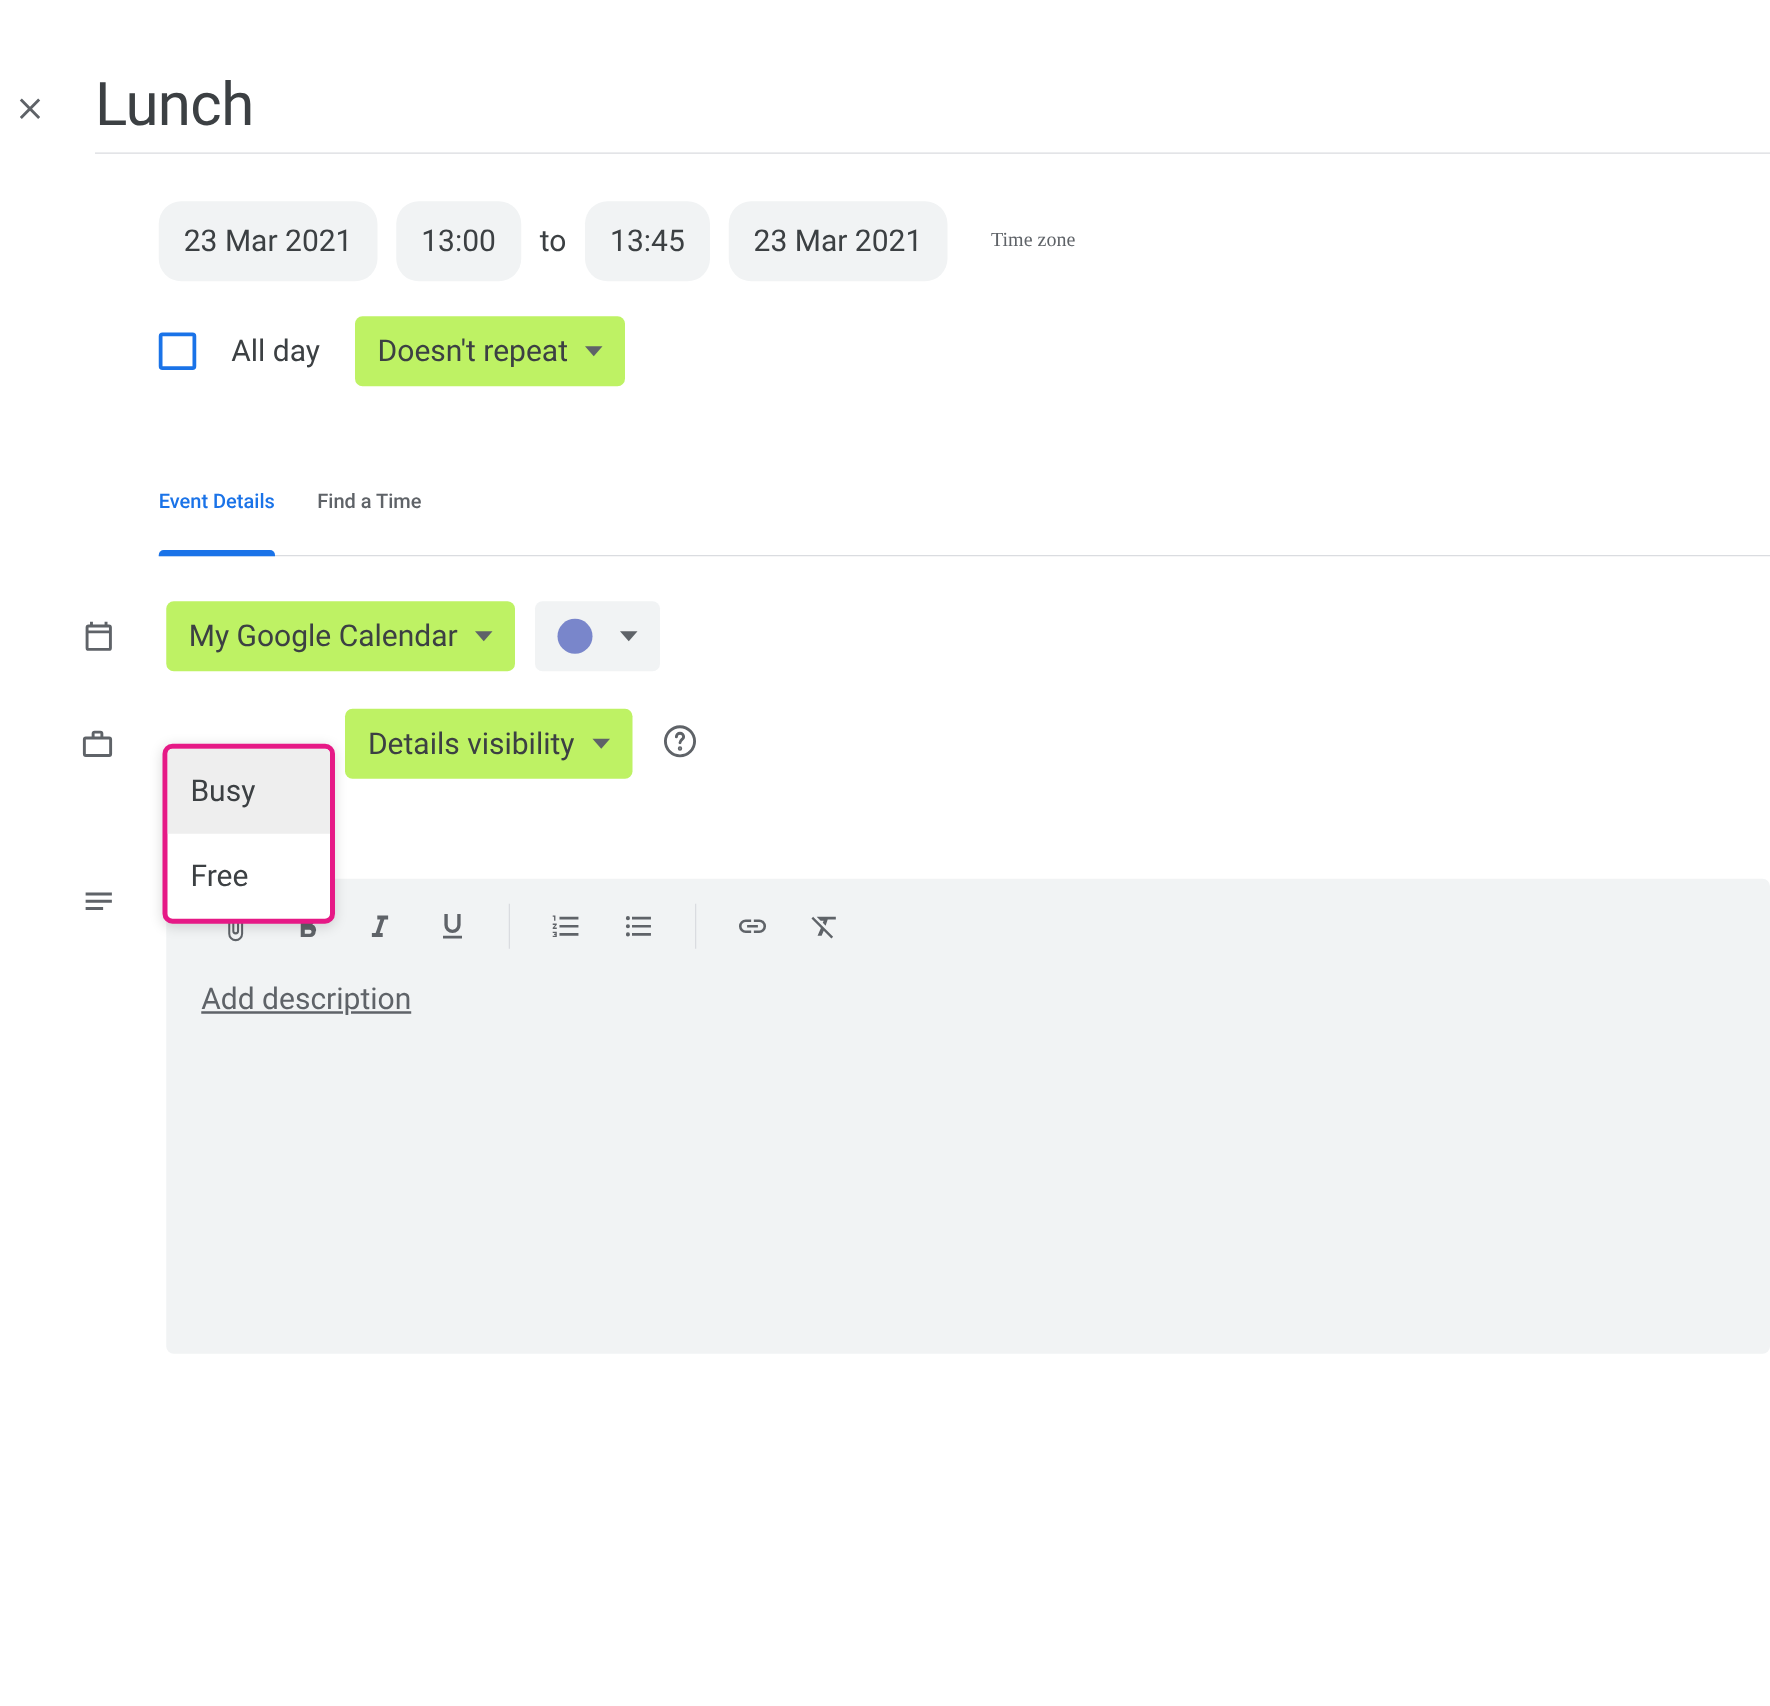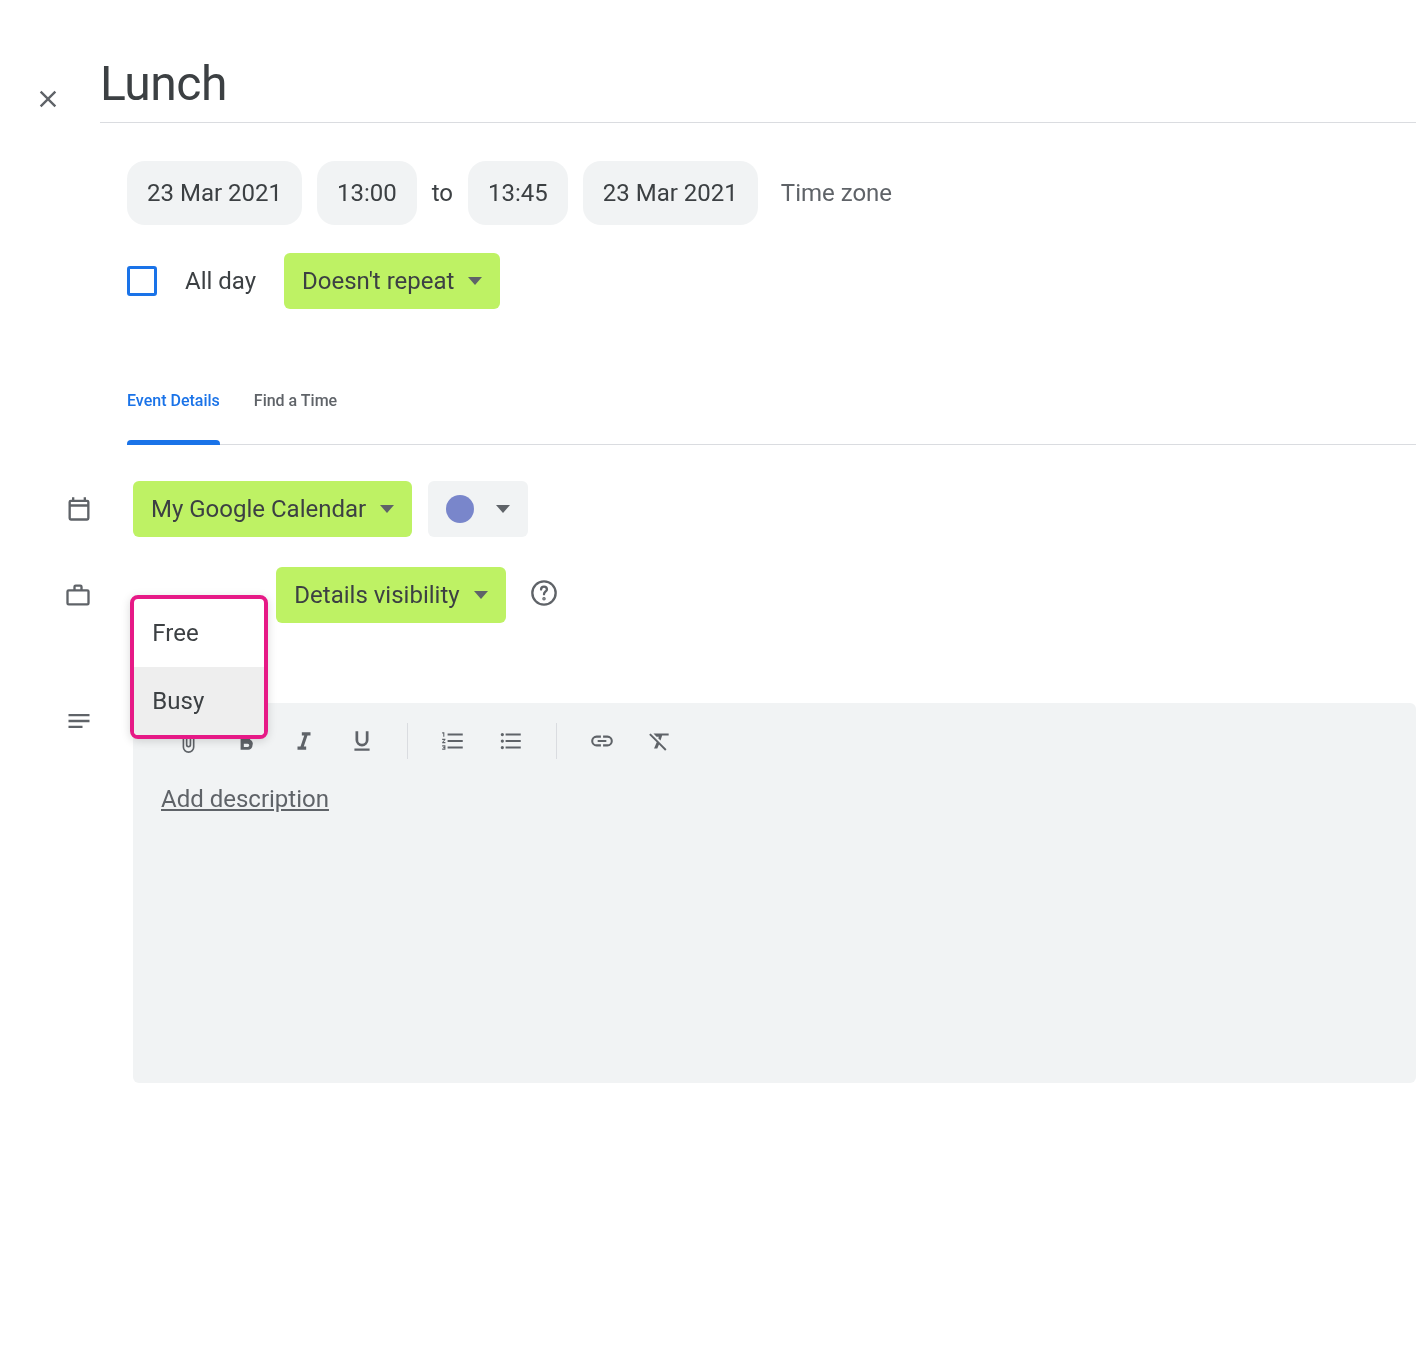--- a/index.html
+++ b/index.html
@@ -1,27 +1,27 @@
 <!DOCTYPE html>
 <html><head>
 <meta charset="utf-8">
 <style>
   * { box-sizing: border-box; margin: 0; padding: 0; font-family: 'Google Sans', Roboto, Arial, sans-serif; }
   body { background: #fff; width: 1416px; height: 1365px; overflow: hidden; }
   .container { padding: 55px 0 0 0; }
-  .header-row { display: flex; align-items: flex-end; padding-left: 24px; }
+  .header-row { display: flex; align-items: flex-start; }
   .close-btn { width: 48px; height: 48px; display: flex; align-items: center; justify-content: center; cursor: pointer; margin-top: 8px; }
   .close-btn svg { width: 28px; height: 28px; fill: #5f6368; }
   .title-wrap { flex: 1; margin-left: 28px; }
   .title-input { width: 100%; border: none; font-size: 48px; font-weight: 400; color: #3c4043; outline: none; padding-bottom: 10px; border-bottom: 1px solid #dadce0; letter-spacing: -0.5px; }
   .content-col { margin-left: 127px; }
   .datetime-row { display: flex; align-items: center; gap: 15px; margin-top: 38px; flex-wrap: wrap; }
   .chip { background: #f1f3f4; border-radius: 18px; padding: 18px 20px; font-size: 24px; color: #3c4043; cursor: pointer; }
   .to-label { font-size: 24px; color: #3c4043; }
-  .timezone { font-size: 24px; color: #5f6368; margin-left: 8px; cursor: pointer; }
+  .timezone { font-size: 16px; color: #5f6368; margin-left: 20px; cursor: pointer; font-family: Liberation Serif, serif; }
   .allday-row { display: flex; align-items: center; gap: 28px; margin-top: 28px; }
   .checkbox { width: 30px; height: 30px; border: 3px solid #1a73e8; border-radius: 3px; cursor: pointer; }
   .allday-label { font-size: 24px; color: #3c4043; }
   .dropdown-chip { background: #bef264; border-radius: 6px; padding: 14px 18px; font-size: 24px; color: #3c4043; cursor: pointer; display: inline-flex; align-items: center; gap: 14px; }
   .caret { width: 0; height: 0; border-left: 7px solid transparent; border-right: 7px solid transparent; border-top: 8px solid #5f6368; }
   .tabs { display: flex; gap: 34px; margin-top: 82px; border-bottom: 1px solid #dadce0; }
   .tab { font-size: 16px; font-weight: 500; color: #5f6368; padding-bottom: 34px; cursor: pointer; position: relative; }
   .tab.active { color: #1a73e8; }
   .tab.active::after { content: ''; position: absolute; left: 0; right: 0; bottom: -1px; height: 5px; background: #1a73e8; border-radius: 4px 4px 0 0; }
   .details { margin-top: 28px; }
@@ -106,22 +106,22 @@
 
       <div class="detail-row" style="margin-top:14px; position:relative;">
         <div class="row-icon">
           <svg viewBox="0 0 24 24">
               <path d="M20 7h-4V5a2 2 0 0 0-2-2h-4a2 2 0 0 0-2 2v2H4a2 2 0 0 0-2 2v10a2 2 0 0 0 2 2h16a2 2 0 0 0 2-2V9a2 2 0 0 0-2-2zM10 5h4v2h-4V5zm10 14H4V9h16v10z"></path>
             </svg>
         </div>
         <div class="row-gap" style="width:100%;">
           <div class="status-chip-wrap">
             <div class="status-dropdown">
+              <div class="status-option selected">Busy</div>
               <div class="status-option">Free</div>
-              <div class="status-option selected">Busy</div>
             </div>
           </div>
           <div class="dropdown-chip vis-chip">
             <span>Details visibility</span>
             <span class="caret"></span>
           </div>
           <div class="help-icon">
             <svg viewBox="0 0 24 24">
                 <circle cx="12" cy="12" r="10"></circle>
                 <path d="M9.5 9a2.5 2.5 0 0 1 5 0c0 1.5-2.5 2-2.5 4" stroke-linecap="round"></path>

